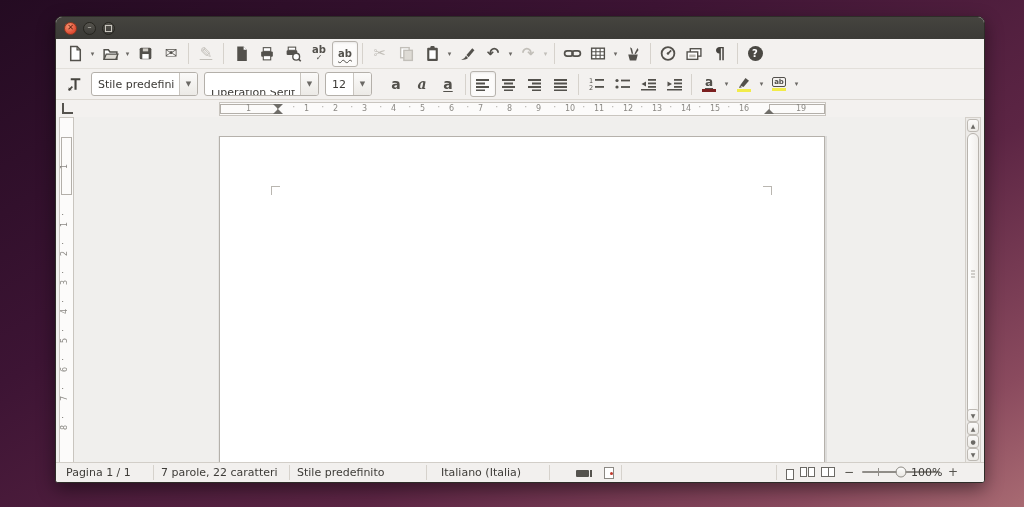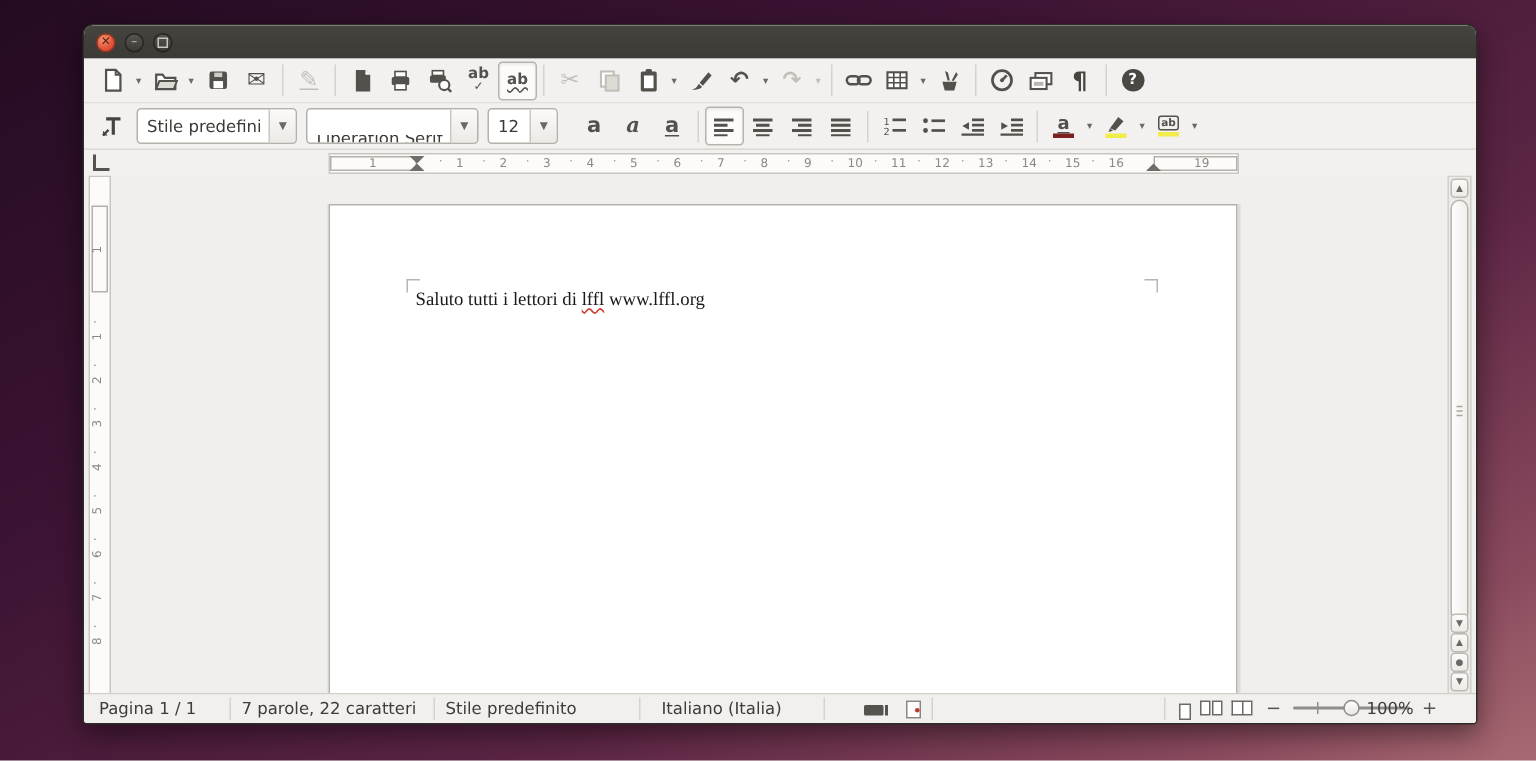--- a/index.html
+++ b/index.html
@@ -405,23 +405,20 @@
   <div class="main">
     <div class="vruler">
       <span class="vmargin" style="top:19px;height:58px;"></span>
       <span class="vnum" style="top:44px;">1</span>
       <span><span class="vnum" style="top: 102px;">1</span><span class="vnum" style="top: 91.5px;">·</span><span class="vnum" style="top: 131px;">2</span><span class="vnum" style="top: 120.5px;">·</span><span class="vnum" style="top: 160px;">3</span><span class="vnum" style="top: 149.5px;">·</span><span class="vnum" style="top: 189px;">4</span><span class="vnum" style="top: 178.5px;">·</span><span class="vnum" style="top: 218px;">5</span><span class="vnum" style="top: 207.5px;">·</span><span class="vnum" style="top: 247px;">6</span><span class="vnum" style="top: 236.5px;">·</span><span class="vnum" style="top: 276px;">7</span><span class="vnum" style="top: 265.5px;">·</span><span class="vnum" style="top: 305px;">8</span><span class="vnum" style="top: 294.5px;">·</span></span>
     </div>
 
     <div class="page">
       <span class="cornermark cm-tl"></span>
       <span class="cornermark cm-tr"></span>
-      <div class="docline">
-        <span>Saluto tutti i lettori di </span><span class="misspell">lffl</span><span> www.lffl.org</span>
-      </div>
     </div>
 
     <div class="vscroll">
       <span class="sbtn" style="top:1px;">▲</span>
       <span class="thumb">
           <span class="grip">
             <i></i>
             <i></i>
             <i></i>
           </span>

